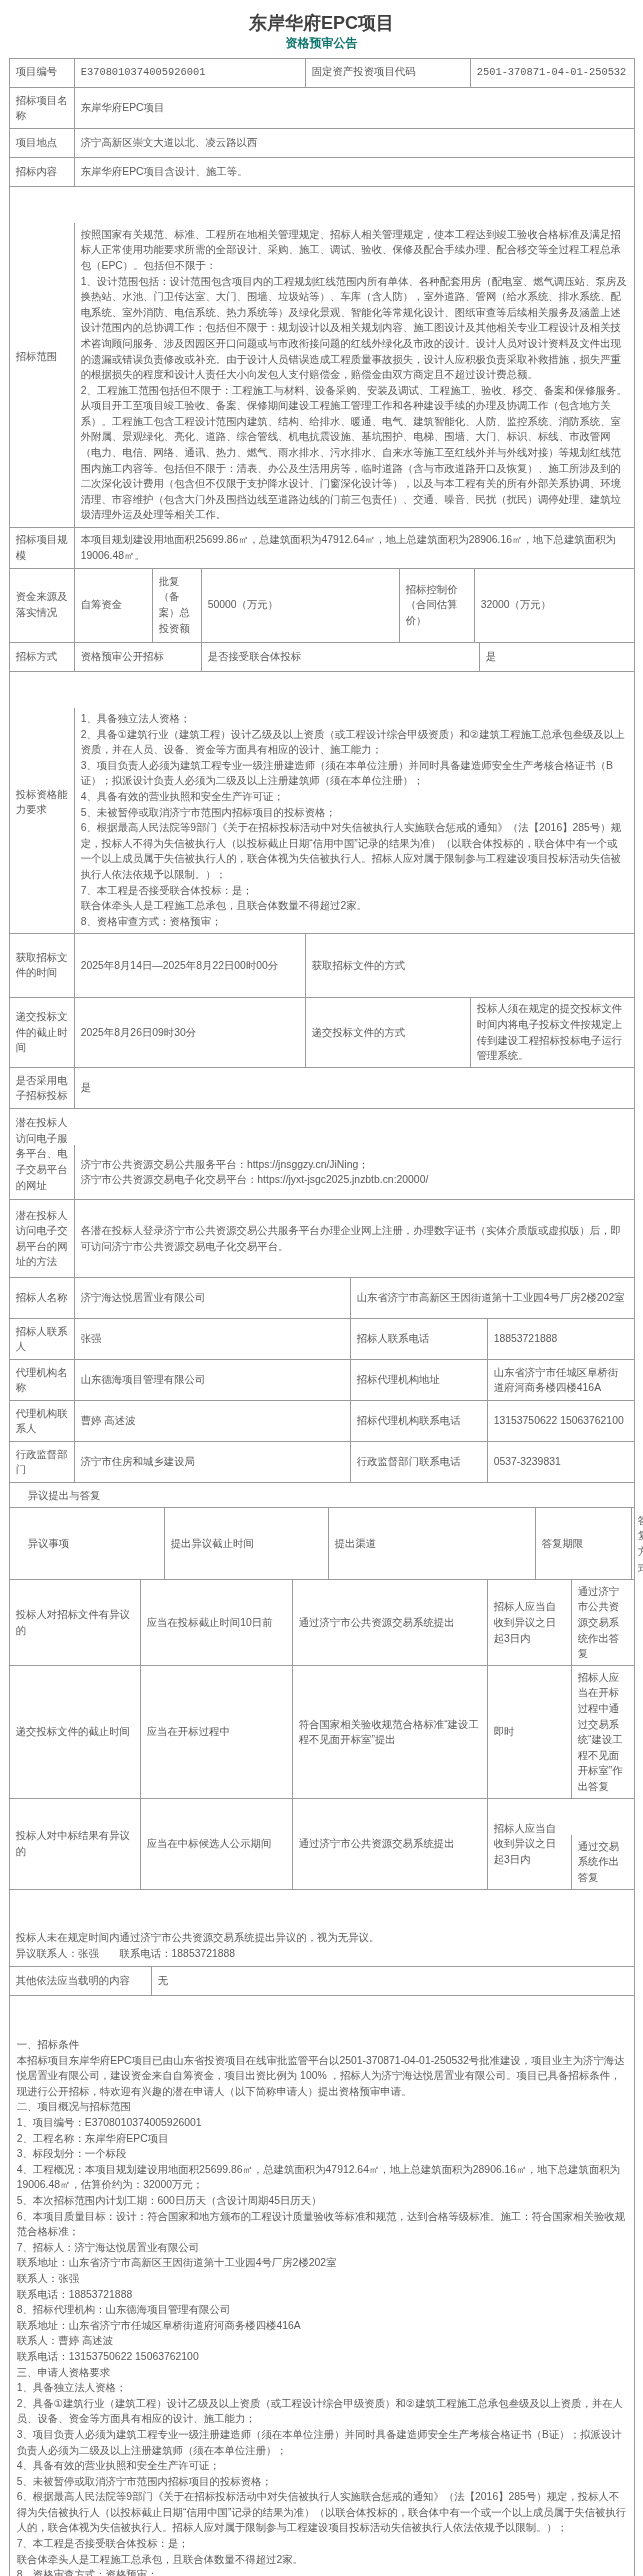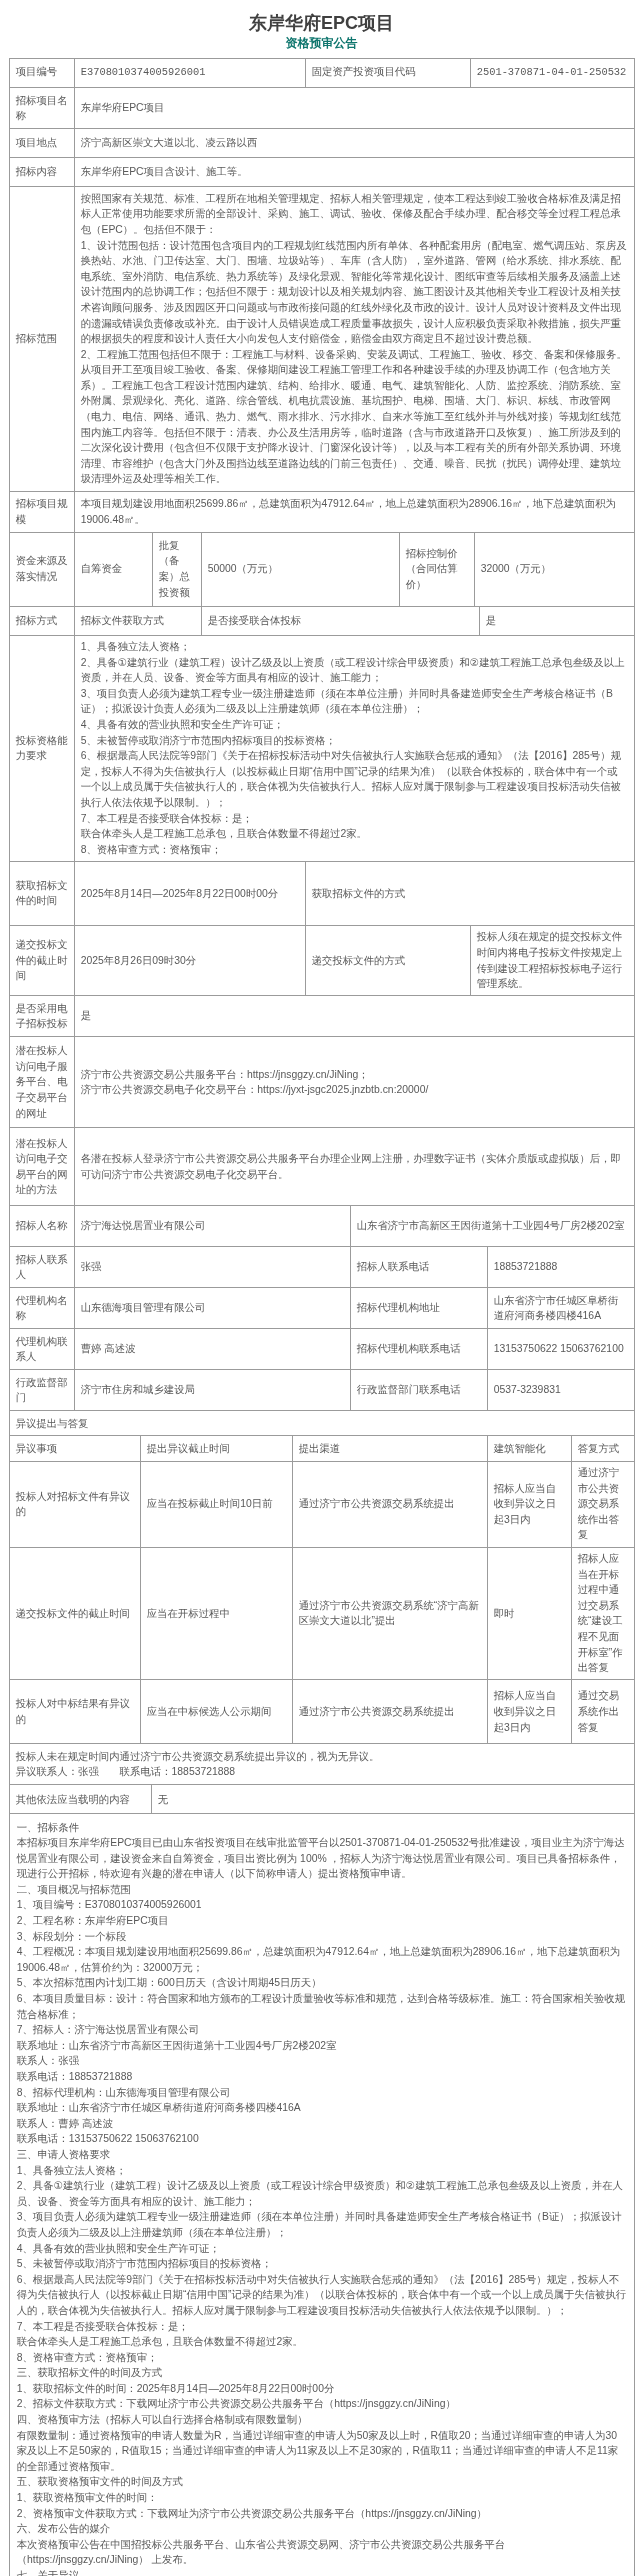--- a/index.html
+++ b/index.html
@@ -39,30 +39,30 @@
     padding:3.5px 6px;
     box-sizing:border-box;
     display:flex;
     align-items:center;
     min-height:28px;
     flex:0 0 auto;
   }
   .cell:first-child{border-left:none;}
   .cell.grow{flex:1 1 auto;min-width:0;}
   .cell.top{align-items:flex-start;}
-  .pre{white-space:pre-line;}
+  .pre{white-space:pre-line;margin-top:36px;}
   .w-label{width:64px;}
   .w-val-a{width:231px;}
   .w-lbl2-a{width:165px;}
   .h46{min-height:40px;}
   .h72{min-height:63px;}
   .h84{min-height:73px;}
   .h88{min-height:77px;}
   .h104{min-height:90px;}
-  .band{padding:4.3px 6px;min-height:22.6px;}
+  .band{padding:4.3px 6px;min-height:22.6px;margin-left:12px;}
   .obj-c1{width:130px;}
   .obj-c2{width:152px;}
   .obj-c3{width:195px;}
   .obj-c4{width:84px;}
   .announce{display:block;padding:5.2px 7px;line-height:15.6px;}
 </style>
 </head>
 <body>
 
 <div class="doc">
@@ -109,21 +109,21 @@
       <div class="cell w-label h84">资金来源及落实情况</div>
       <div class="cell" style="width:78px">自筹资金</div>
       <div class="cell" style="width:49px">批复（备案）总投资额</div>
       <div class="cell" style="width:198px">50000（万元）</div>
       <div class="cell" style="width:75px">招标控制价（合同估算价）</div>
       <div class="cell grow">32000（万元）</div>
     </div>
 
     <div class="row">
       <div class="cell w-label">招标方式</div>
-      <div class="cell" style="width:127px">招标文件获取方式</div>
+      <div class="cell" style="width:127px">资格预审公开招标</div>
       <div class="cell" style="width:278px">是否接受联合体投标</div>
       <div class="cell grow">是</div>
     </div>
 
     <div class="row">
       <div class="cell w-label">投标资格能力要求</div>
       <div class="cell grow top pre">1、具备独立法人资格；
 2、具备①建筑行业（建筑工程）设计乙级及以上资质（或工程设计综合甲级资质）和②建筑工程施工总承包叁级及以上资质，并在人员、设备、资金等方面具有相应的设计、施工能力；
 3、项目负责人必须为建筑工程专业一级注册建造师（须在本单位注册）并同时具备建造师安全生产考核合格证书（B证）；拟派设计负责人必须为二级及以上注册建筑师（须在本单位注册）；
 4、具备有效的营业执照和安全生产许可证；
@@ -198,36 +198,36 @@
     </div>
 
     <div class="row">
       <div class="cell grow band">异议提出与答复</div>
     </div>
 
     <div class="row">
       <div class="cell obj-c1 band">异议事项</div>
       <div class="cell obj-c2 band">提出异议截止时间</div>
       <div class="cell obj-c3 band">提出渠道</div>
-      <div class="cell obj-c4 band">建筑智能化</div>
+      <div class="cell obj-c4 band">答复期限</div>
       <div class="cell grow band">答复方式</div>
     </div>
 
     <div class="row">
       <div class="cell obj-c1 h72">投标人对招标文件有异议的</div>
       <div class="cell obj-c2">应当在投标截止时间10日前</div>
       <div class="cell obj-c3">通过济宁市公共资源交易系统提出</div>
       <div class="cell obj-c4">招标人应当自收到异议之日起3日内</div>
       <div class="cell grow">通过济宁市公共资源交易系统作出答复</div>
     </div>
 
     <div class="row">
       <div class="cell obj-c1" style="min-height:101px">递交投标文件的截止时间</div>
       <div class="cell obj-c2">应当在开标过程中</div>
-      <div class="cell obj-c3">通过济宁市公共资源交易系统“济宁高新区崇文大道以北”提出</div>
+      <div class="cell obj-c3">符合国家相关验收规范合格标准“建设工程不见面开标室”提出</div>
       <div class="cell obj-c4">即时</div>
       <div class="cell grow">招标人应当在开标过程中通过交易系统“建设工程不见面开标室”作出答复</div>
     </div>
 
     <div class="row">
       <div class="cell obj-c1 h72">投标人对中标结果有异议的</div>
       <div class="cell obj-c2">应当在中标候选人公示期间</div>
       <div class="cell obj-c3">通过济宁市公共资源交易系统提出</div>
       <div class="cell obj-c4">招标人应当自收到异议之日起3日内</div>
       <div class="cell grow pre">通过交易系统作出

